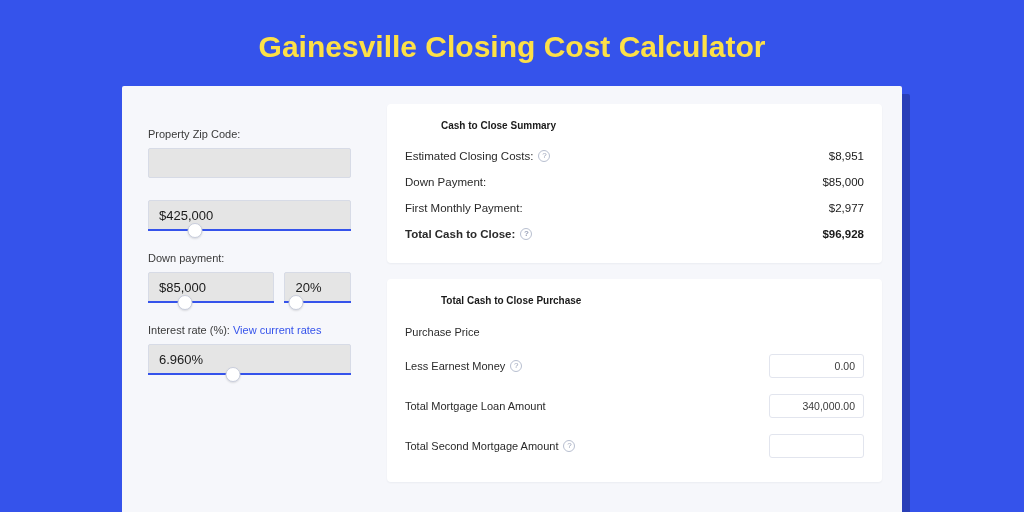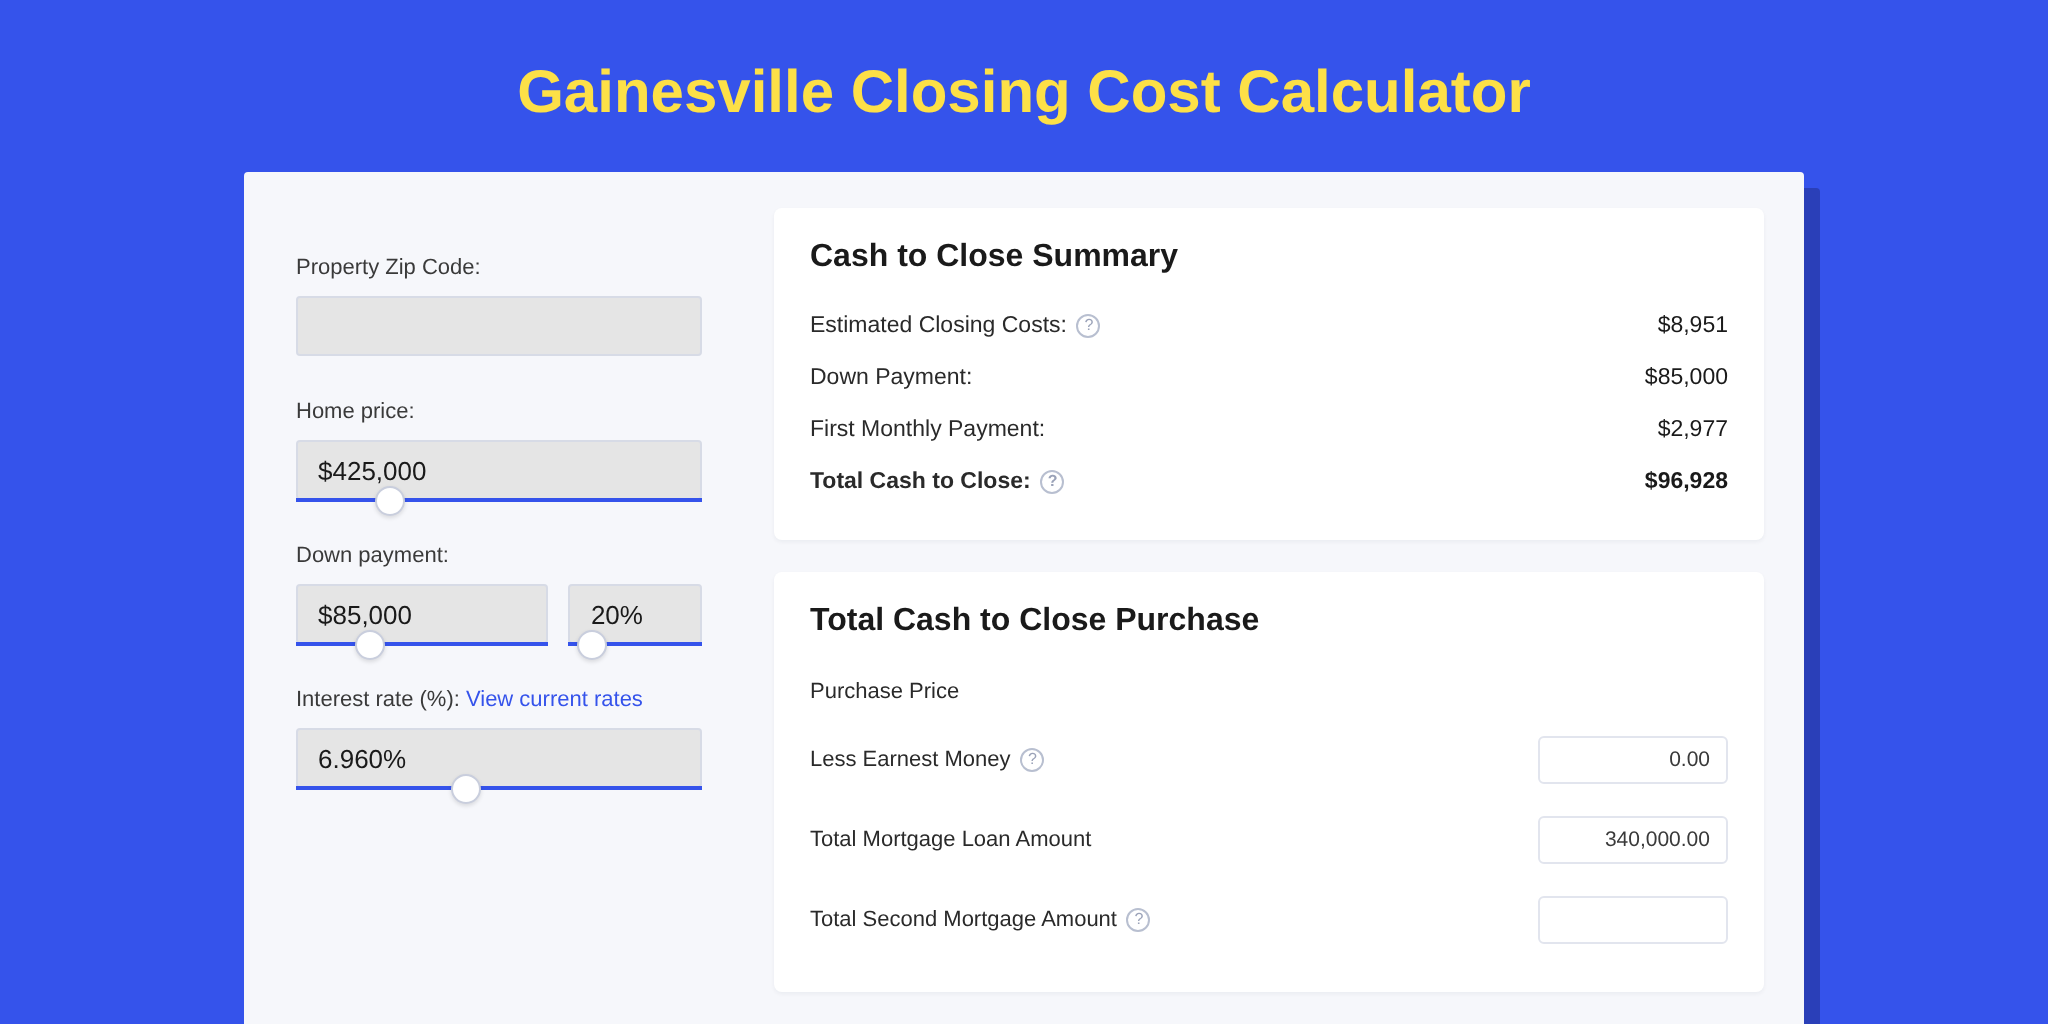--- a/index.html
+++ b/index.html
@@ -86,23 +86,24 @@
     padding: 18px 20px 20px 10px;
   }
   .card {
     background: #fff;
     border-radius: 4px;
     padding: 16px 18px;
     margin-bottom: 16px;
     box-shadow: 0 1px 2px rgba(20,30,60,0.05);
   }
   .card h3 {
-    font-size: 16px;
+    font-size: 10px;
     font-weight: 700;
     margin-bottom: 12px;
+    margin-left: 36px;
   }
   .sum-row {
     display: flex;
     justify-content: space-between;
     align-items: center;
     font-size: 11.5px;
     padding: 7px 0;
   }
   .sum-row.bold { font-weight: 700; }
   .sum-label { display: flex; align-items: flex-end; gap: 5px; color: #2a2a2a; }
@@ -149,21 +150,20 @@
   <div class="app">
 
     <aside class="sidebar">
 
       <div class="field">
         <label class="field-label">Property Zip Code:</label>
         <input class="text-input" type="text" value="" style="">
       </div>
 
       <div class="field">
-        <label class="field-label">Home price:</label>
         <div class="slider-box">
           <input class="text-input" type="text" value="$425,000" style="">
           <div class="slider-track"></div>
           <div class="slider-thumb" style="left: 23%;"></div>
         </div>
       </div>
 
       <div class="field">
         <label class="field-label">Down payment:</label>
         <div class="dp-row">

